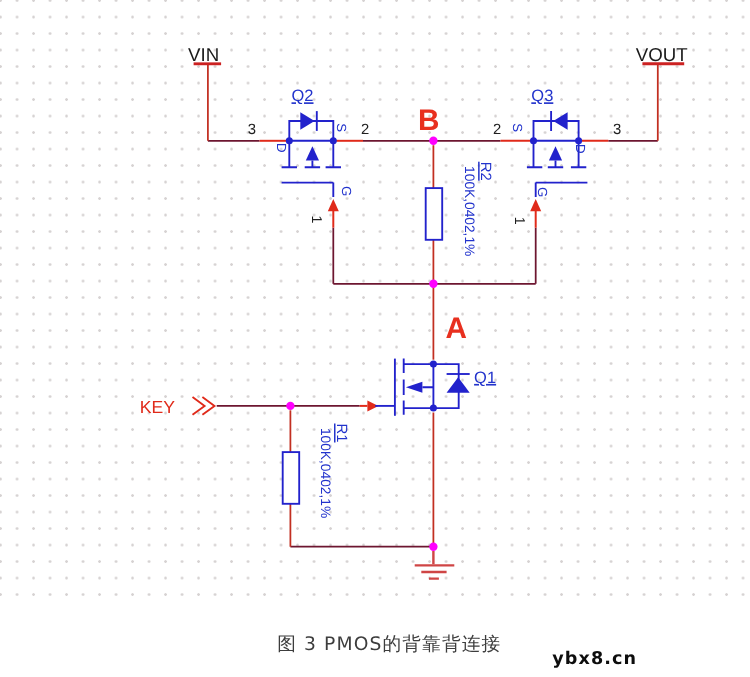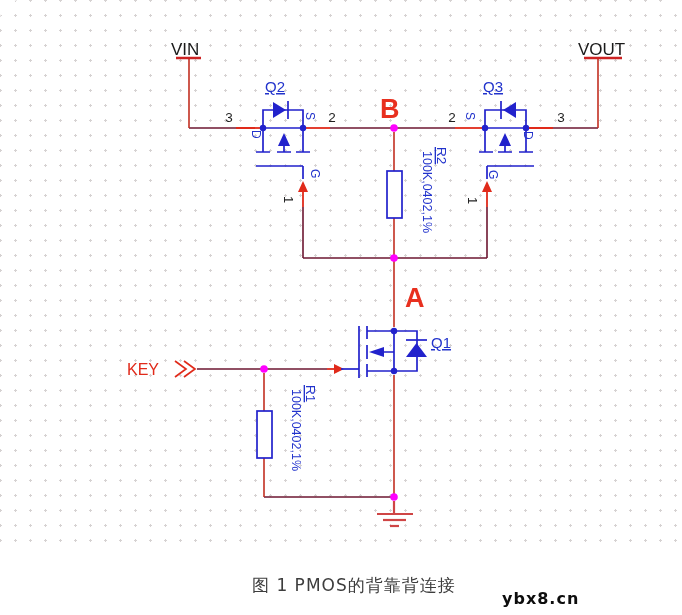--- a/index.html
+++ b/index.html
@@ -1,19 +1,18 @@
 <!DOCTYPE html>
 <html><head>
 <meta charset="utf-8">
 <style>
   html,body{margin:0;padding:0;background:#ffffff;}
   #stage{
     position:relative;width:682px;height:615px;background:#ffffff;overflow:hidden;
     font-family:"Liberation Sans", sans-serif;
-    border-radius:20px;
   }
   #grid{
     position:absolute;left:0;top:0;width:682px;height:548px;
     background-image:radial-gradient(circle,#d6d2d2 1px, transparent 1.4px);
     background-size:15px 15px;background-position:8px 8px;
   }
   svg{position:absolute;left:0;top:0;}
   text{font-family:"Liberation Sans", sans-serif;}
   .t-port{fill:#1a1a1a;font-size:17px;}
   .t-pin{fill:#1f1f1f;font-size:13.5px;}
@@ -164,16 +163,16 @@
     <text x="524" y="131" class="t-term" transform="rotate(90 524 131)">D</text>
     <text x="489" y="170" class="t-term" transform="rotate(90 489 170)">G</text>
 
     <text x="437" y="147" class="t-des u" transform="rotate(90 437 147)">R2</text>
     <text x="423" y="151" class="t-val" transform="rotate(90 423 151)">100K,0402,1%</text>
     <text x="306" y="385" class="t-des u" transform="rotate(90 306 385)">R1</text>
     <text x="292" y="389" class="t-val" transform="rotate(90 292 389)">100K,0402,1%</text>
   </svg>
 
   <div class="cap">
-    <span class="cap-text">图 1 PMOS的背靠背连接</span>
+    <span class="cap-text">图 3 PMOS的背靠背连接</span>
     <span class="cap-mark">ybx8.cn</span>
   </div>
 </div>
 
 </body></html>

